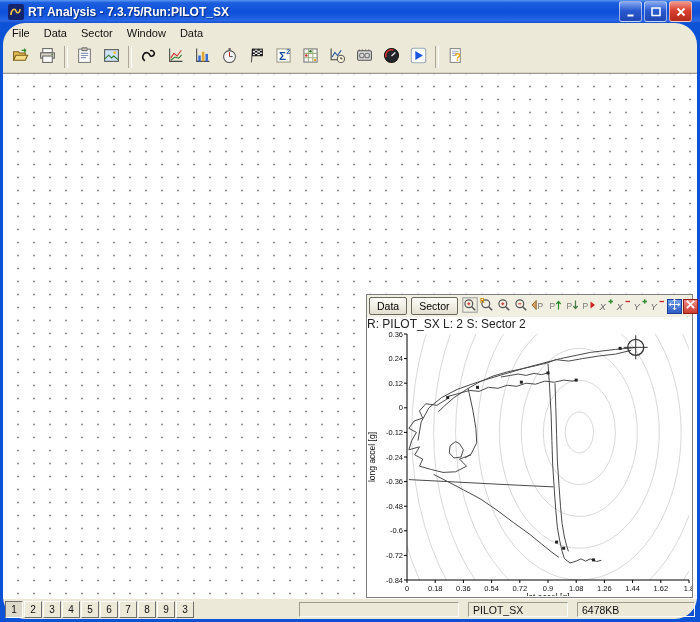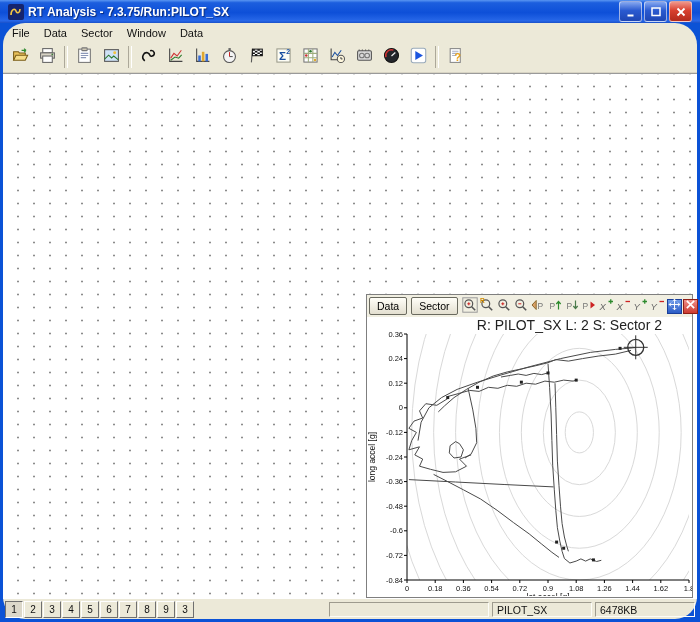--- a/index.html
+++ b/index.html
@@ -42,39 +42,39 @@
     padding:0 7px;background:linear-gradient(#fffef8,#e3dfd0);
     border:1px solid #6a6a5f;border-radius:2px;margin-right:4px;}
   .cw-icons{display:flex;align-items:center;}
   .cwb{width:17px;height:17px;border:none;background:transparent;padding:0;
     display:flex;align-items:center;justify-content:center;}
   .cw-ctrl{margin-left:auto;display:flex;}
   .cwb.blue{background:linear-gradient(#6f9be8,#2c5cc5);border:1px solid #1a3f9a;
     width:15px;height:15px;margin-left:1px;}
   .cwb.red{background:linear-gradient(#ef8f88,#cc3a30);border:1px solid #8f1f16;
     width:15px;height:15px;margin-left:1px;}
-  .cw-caption{height:12px;font-size:14px;color:#222;text-align:right;
+  .cw-caption{height:12px;font-size:12px;color:#222;text-align:left;
     padding-right:30px;background:#fff;}
   svg.gg{display:block;}
   svg text{font-family:"Liberation Sans",sans-serif;}
   
   .bottombar{height:20px;flex:none;display:flex;align-items:center;padding:1px 2px 0 2px;
     box-sizing:border-box;}
   .tabs{display:flex;align-items:center;}
   .tab{width:16px;height:15px;line-height:15px;text-align:center;font-size:10px;
     background:#ece9d8;border:1px solid;border-color:#fff #6f6f6f #6f6f6f #fff;
     margin-right:1px;color:#111;}
   .tab.active{background:#dcd8ca;border-color:#6f6f6f #fff #fff #6f6f6f;}
   .spacer{flex:1;}
   .panel{height:15px;line-height:14px;font-size:10.5px;color:#111;
     border:1px solid;border-color:#9e9b8e #fdfdf8 #fdfdf8 #9e9b8e;
-    padding:0 4px;margin-left:3px;box-sizing:border-box;}
+    padding:0 4px;margin-left:9px;box-sizing:border-box;}
   .panel.empty{width:160px;}
   .panel.run{width:100px;}
-  .panel.mem{width:100px;}
+  .panel.mem{width:118px;}
 </style>
 </head>
 <body>
 
 <div class="app">
   <div class="titlebar">
     <span class="appicon">
       <svg width="16" height="16" viewBox="0 0 16 16">
           <rect width="16" height="16" rx="2" fill="#15246e"></rect>
           <path d="M3 11 C3 5 7 4 8 7 C9 10 12 9 12 5" stroke="#f5c542" fill="none" stroke-width="1.6"></path>

